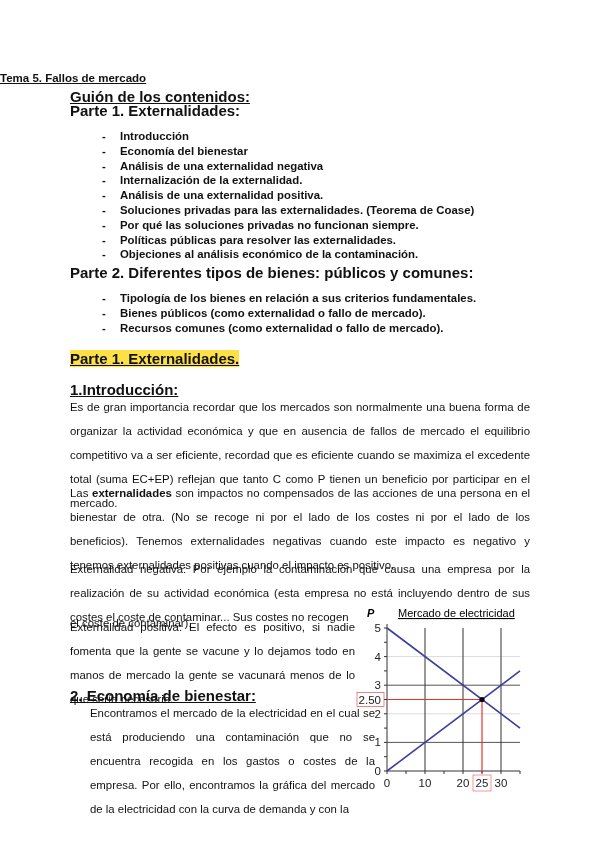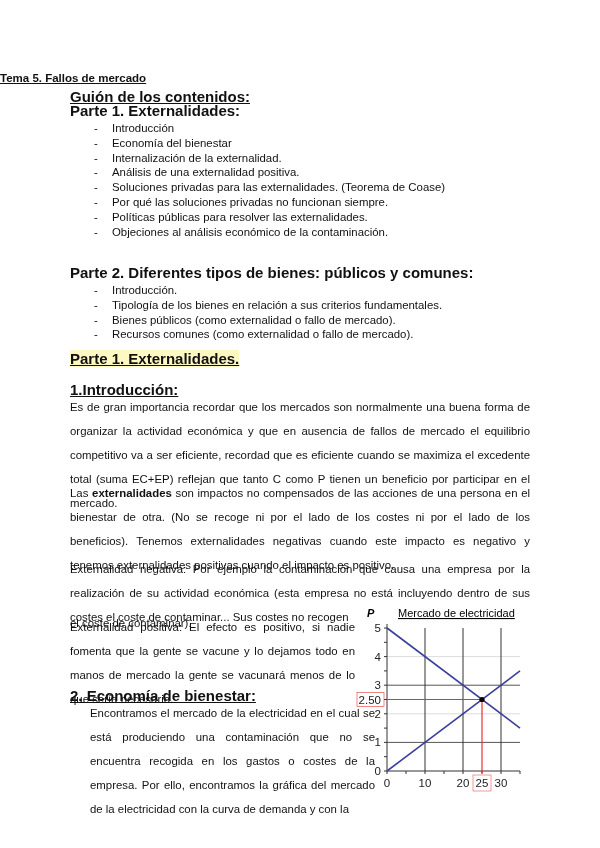--- a/index.html
+++ b/index.html
@@ -2,48 +2,48 @@
 <html><head>
 <meta charset="utf-8">
 <style>
   html, body { margin:0; padding:0; background:#ffffff; }
   body { width:600px; height:848px; position:relative; overflow:hidden;
          font-family:"Liberation Sans", sans-serif; color:#111; font-size:11.4px; }
   .abs { position:absolute; }
   .title { left:0; width:600px; top:72px; text-align:left; font-weight:bold; text-decoration:underline; font-size:11.5px; }
   .h { font-weight:bold; font-size:15px; }
   .u { text-decoration:underline; }
-  .list { margin:4px; padding:0; list-style:none; }
+  .list { margin:12px; padding:0; list-style:none;font-weight:bold; }
   .list li { position:relative; padding-left:48px; height:14.8px; line-height:14.8px; }
   .list li::before { content:"-"; position:absolute; left:30px; }
   .para { text-align:justify; line-height:24px; }
-  .hl { background:#fef9c3; }
+  .hl { background:#fde047; }
   svg text { font-family:"Liberation Sans", sans-serif; }
 </style>
 </head>
 <body>
 
 <div class="abs title">Tema 5. Fallos de mercado</div>
 
 <div class="abs h u" style="left:70px; top:88px;">Guión de los contenidos:</div>
 <div class="abs h" style="left:70px; top:102px;">Parte 1. Externalidades:</div>
 <ul class="abs list" id="list1" style="left:60px; top:117px; width:480px;">
     <li>Introducción</li>
     <li>Economía del bienestar</li>
+    <li>Análisis de una externalidad negativa</li>
     <li>Internalización de la externalidad.</li>
     <li>Análisis de una externalidad positiva.</li>
     <li>Soluciones privadas para las externalidades. (Teorema de Coase)</li>
     <li>Por qué las soluciones privadas no funcionan siempre.</li>
     <li>Políticas públicas para resolver las externalidades.</li>
     <li>Objeciones al análisis económico de la contaminación.</li>
   </ul>
 
 <div class="abs h" style="left:70px; top:264px;">Parte 2. Diferentes tipos de bienes: públicos y comunes:</div>
 <ul class="abs list" id="list2" style="left:60px; top:279px; width:480px;">
-    <li>Introducción.</li>
     <li>Tipología de los bienes en relación a sus criterios fundamentales.</li>
     <li>Bienes públicos (como externalidad o fallo de mercado).</li>
     <li>Recursos comunes (como externalidad o fallo de mercado).</li>
   </ul>
 
 <div class="abs h u" style="left:70px; top:350px;"><span class="hl">Parte 1. Externalidades.</span></div>
 
 <div class="abs h u" style="left:70px; top:381px;">1.Introducción:</div>
 <div class="abs para" style="left:70px; top:395px; width:460px;">Es de gran importancia recordar que los mercados son normalmente una buena forma de organizar la actividad económica y que en ausencia de fallos de mercado el equilibrio competitivo va a ser eficiente, recordad que es eficiente cuando se maximiza el excedente total (suma EC+EP) reflejan que tanto C como P tienen un beneficio por participar en el mercado.</div>
 

